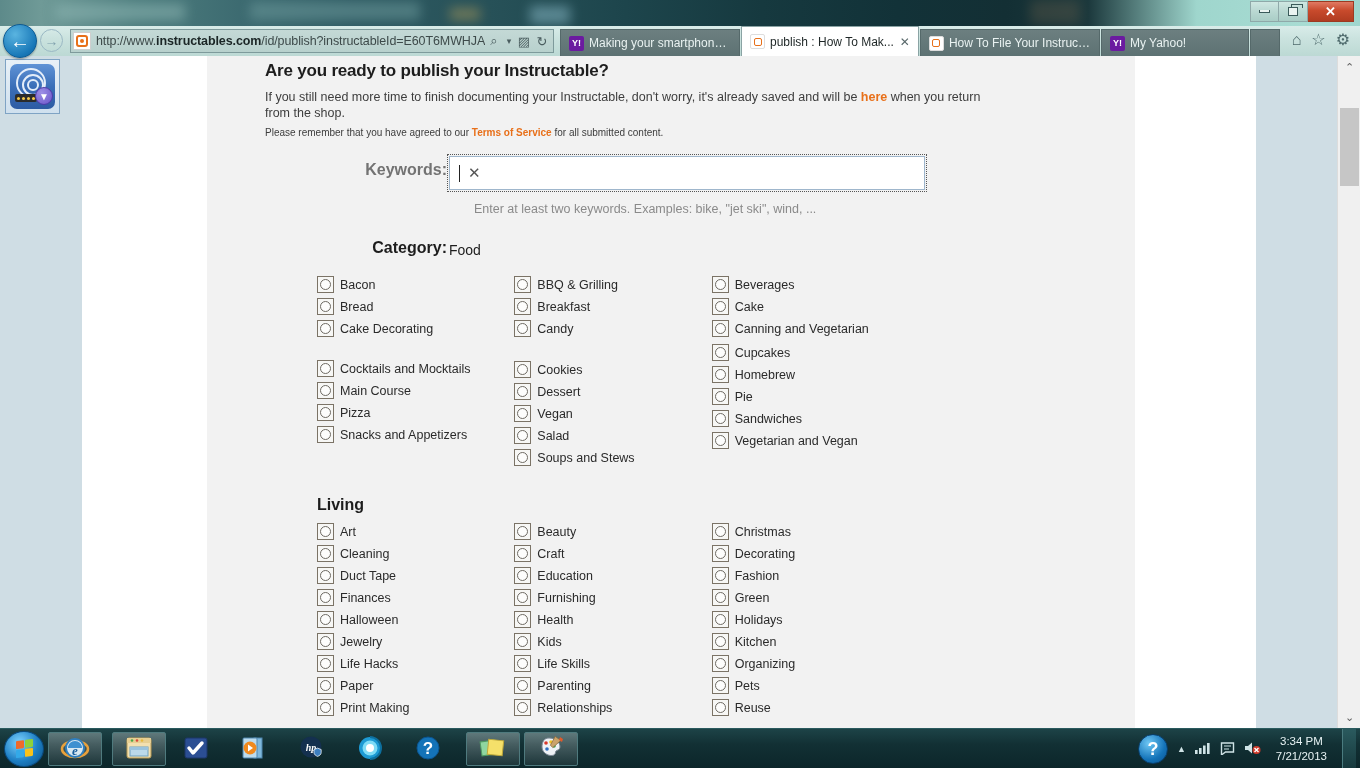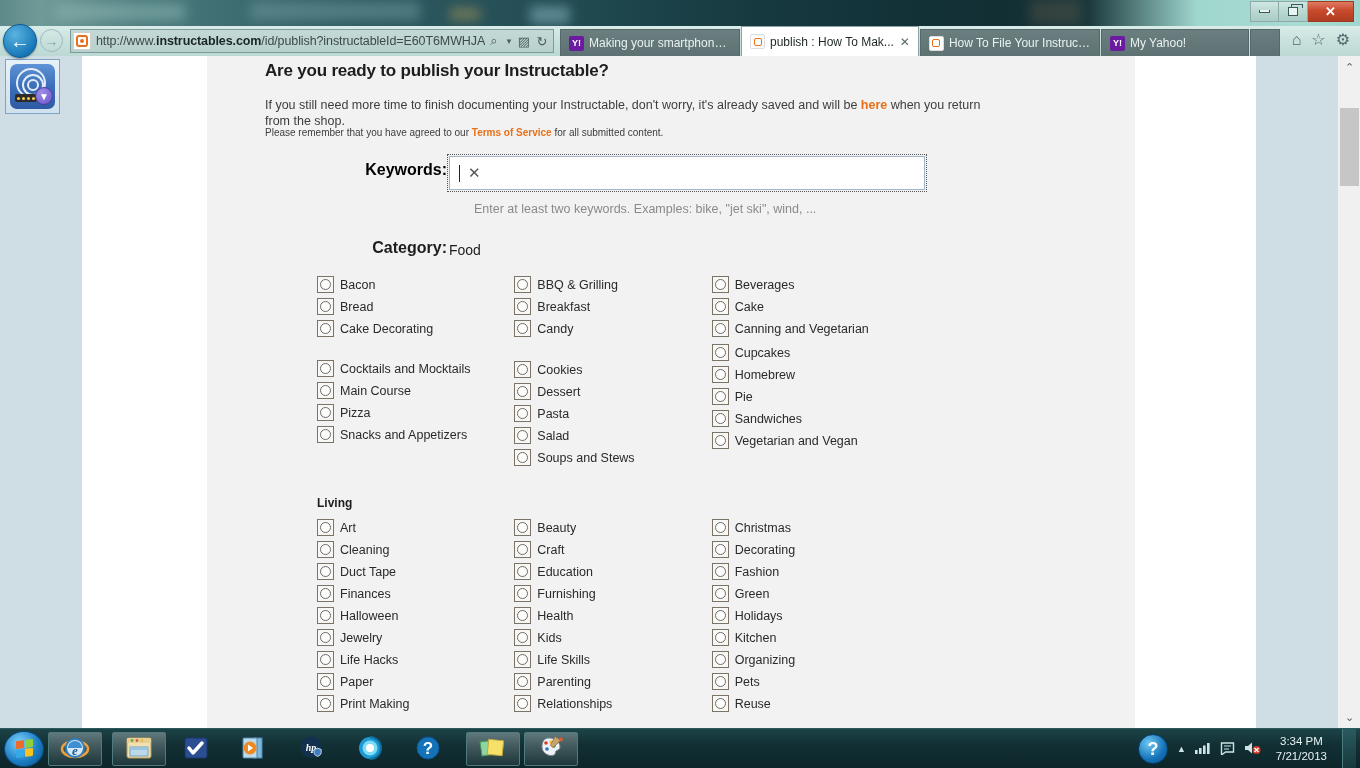--- a/index.html
+++ b/index.html
@@ -199,41 +199,41 @@
     position:absolute; left:125px; top:0; width:928px; height:672px;
     background:#f2f2f2;
   }
 
   
   .pg { position:absolute; }
   #headline {
     left:58px; top:5px; width:780px;
     font-size:17px; font-weight:bold; color:#1d1d1d; letter-spacing:-.2px;
   }
-  #intro-1 { left:58px; top:41px; width:740px; font-size:12.5px; color:#3d3d3d; line-height:16px;}
+  #intro-1 { left:58px; top:33px; width:740px; font-size:12.5px; color:#3d3d3d; line-height:16px;}
   #intro-2 { left:58px; top:69px; width:740px; font-size:10px; color:#3d3d3d; line-height:16px;}
   .lnk { color:#e8701a; font-weight:bold; text-decoration:none;}
 
   #kw-label { left:0px; top:105px; width:240px; text-align:right;
-     font-size:16px; font-weight:bold; color:#000000;}
+     font-size:16px; font-weight:bold; color:#737373;}
   #kw-field {
     left:242px; top:100px; width:476px; height:34px;
     background:#fff; border:1px solid #9fb6cc; outline:1px dotted #555; outline-offset:1px;
     display:flex; align-items:center; padding:0 10px;
   }
   #kw-value { flex:1 1 auto; font-size:14.5px; color:#585858; white-space:nowrap; overflow:hidden;}
   #kw-caret { width:1px; height:17px; background:#222; margin-left:-1px;}
   #kw-clear { font-size:15px; color:#555; padding-left:8px; }
   #kw-hint { left:267px; top:146px; font-size:12.5px; color:#8a8a8a;}
 
   #cat-label { left:0; top:183px; width:240px; text-align:right;
      font-size:16px; font-weight:bold; color:#1d1d1d;}
   #cat-current { left:242px; top:186px; font-size:14px; color:#1d1d1d;}
 
-  .group-title { font-size:12px; font-weight:bold; color:#1d1d1d; }
+  .group-title { font-size:16px; font-weight:bold; color:#1d1d1d; }
   .cols { display:flex; }
   .col { width:166px; }
   .opt {
     display:flex; align-items:flex-start;
     margin-bottom:3px; min-height:19px;
   }
   .cbx {
     flex:0 0 17px; width:17px; height:17px;
     border:1px solid #7b7366; background:#f7f7f5;
     display:flex; align-items:center; justify-content:center;
@@ -494,21 +494,21 @@
           <div class="opt">
               <span class="cbx">
                 <i></i>
               </span>
               <span class="opt-lbl">Dessert</span>
             </div>
           <div class="opt">
               <span class="cbx">
                 <i></i>
               </span>
-              <span class="opt-lbl">Pasta</span>
+              <span class="opt-lbl">Vegan</span>
             </div>
           <div class="opt">
               <span class="cbx">
                 <i></i>
               </span>
               <span class="opt-lbl">Salad</span>
             </div>
           <div class="opt">
               <span class="cbx">
                 <i></i>

